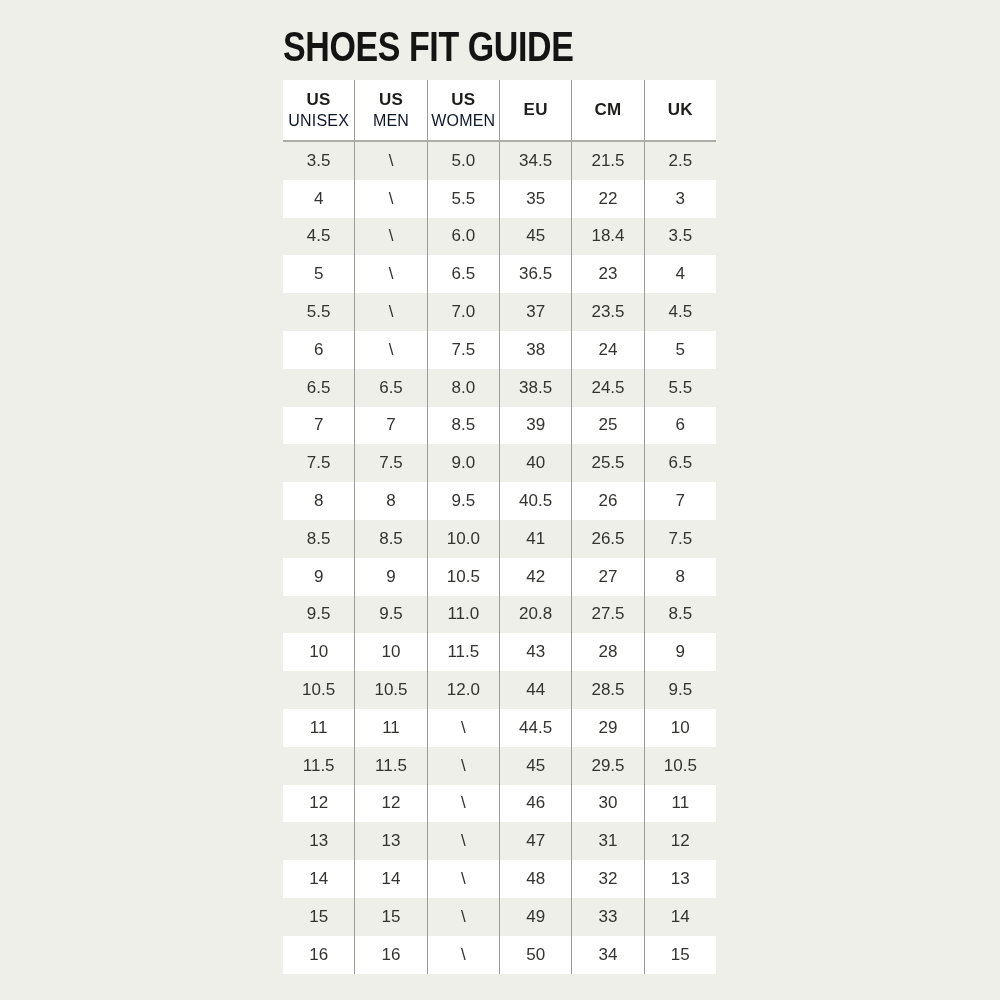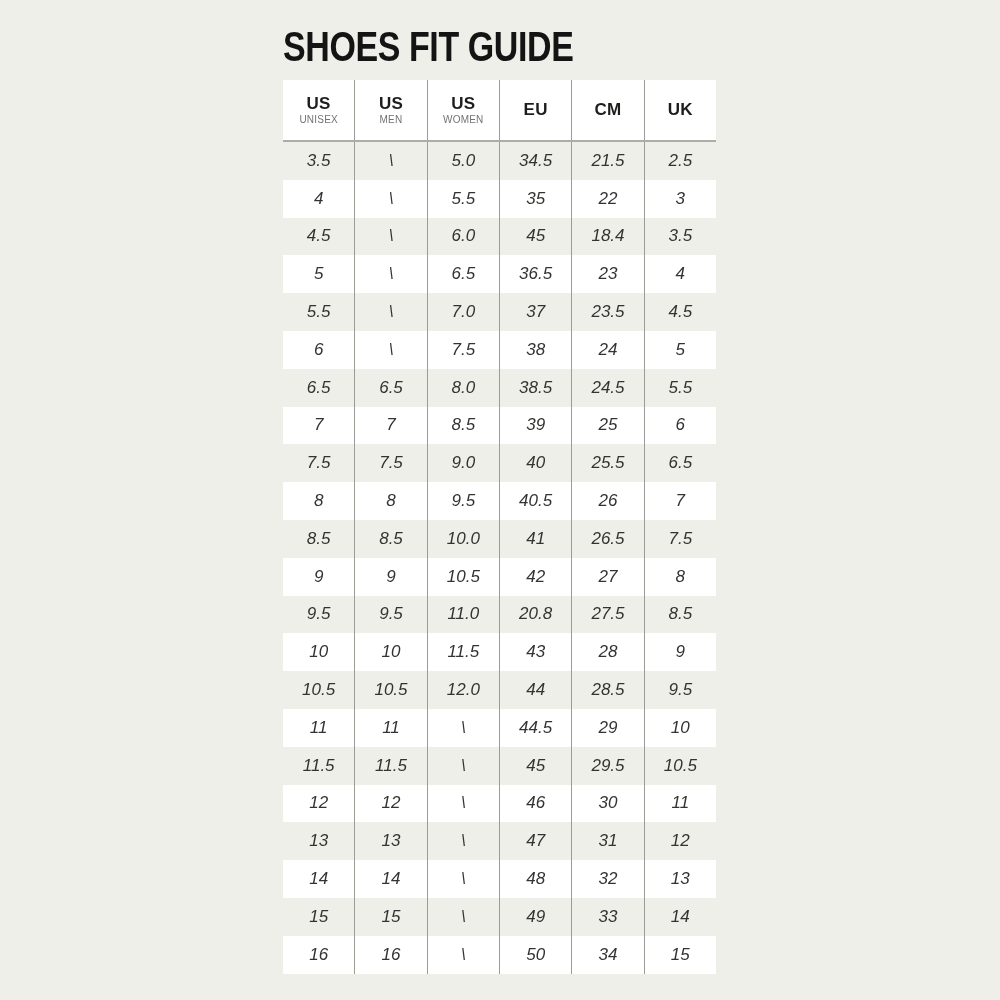--- a/index.html
+++ b/index.html
@@ -60,29 +60,28 @@
   .cell:not(:last-child) {
     border-right: 1.5px solid var(--grid-line);
   }
   .header-main {
     font-size: 17px;
     font-weight: bold;
     letter-spacing: 0.3px;
     color: #1d1d1b;
   }
   .header-sub {
-    font-size: 10px;
+    font-size: 16px;
     letter-spacing: 0.2px;
-    color: #737373;
+    color: #0f172a;
   }
   .header-sub:empty { display: none; }
   .table-body {
     display: flex;
     flex-direction: column;
-    font-style: italic;
   }
   .row {
     display: flex;
     height: 37.8px;
   }
   .row:nth-child(even) { background: var(--row-alt); }
   .cell {
     flex: 1 1 0;
     display: flex;
     align-items: center;

